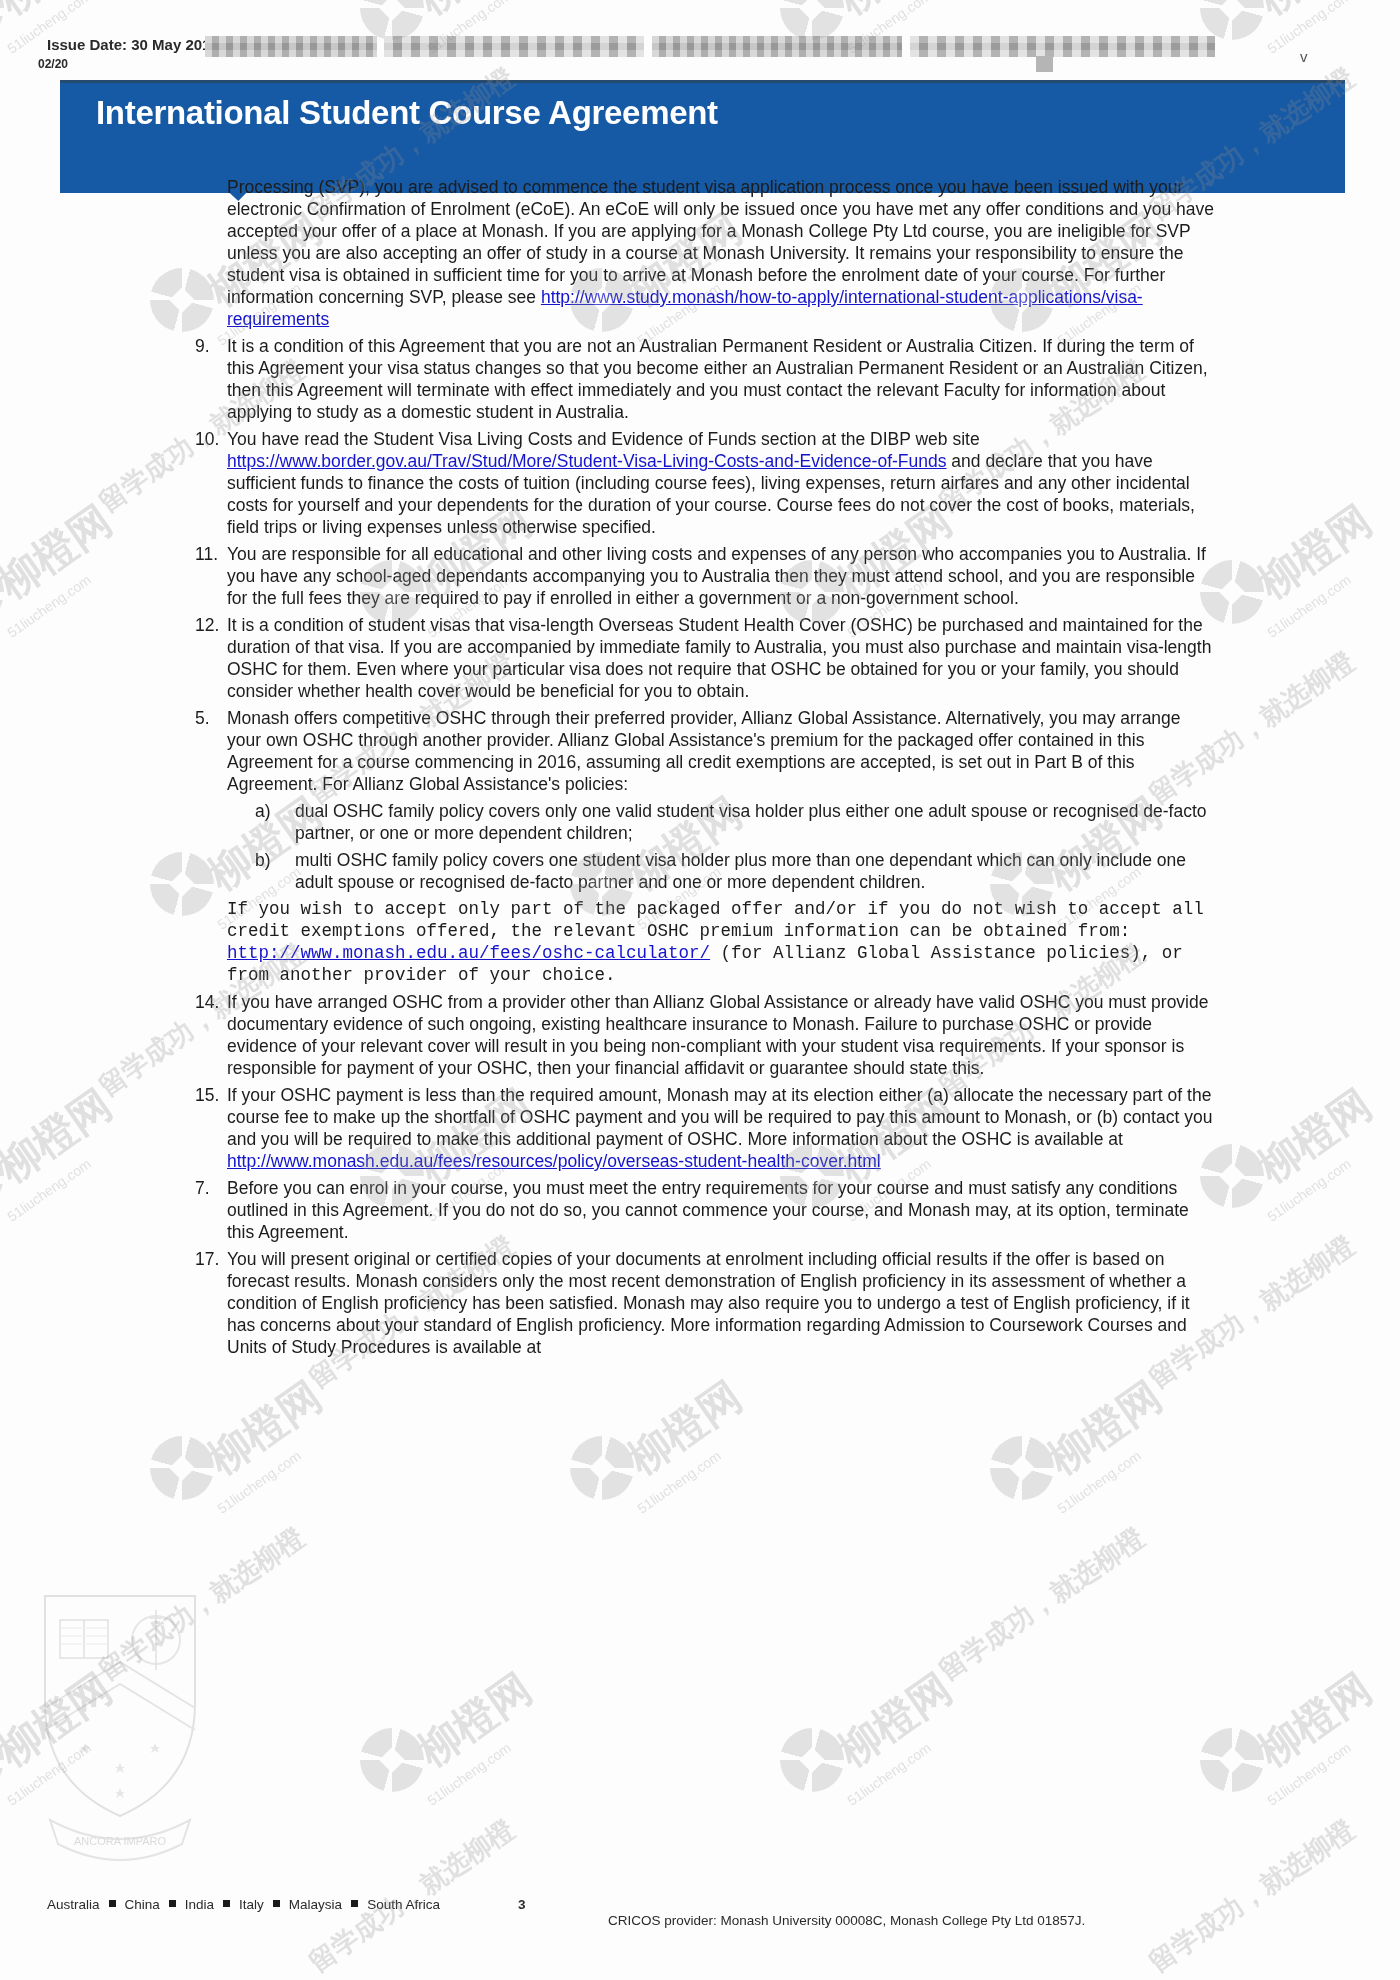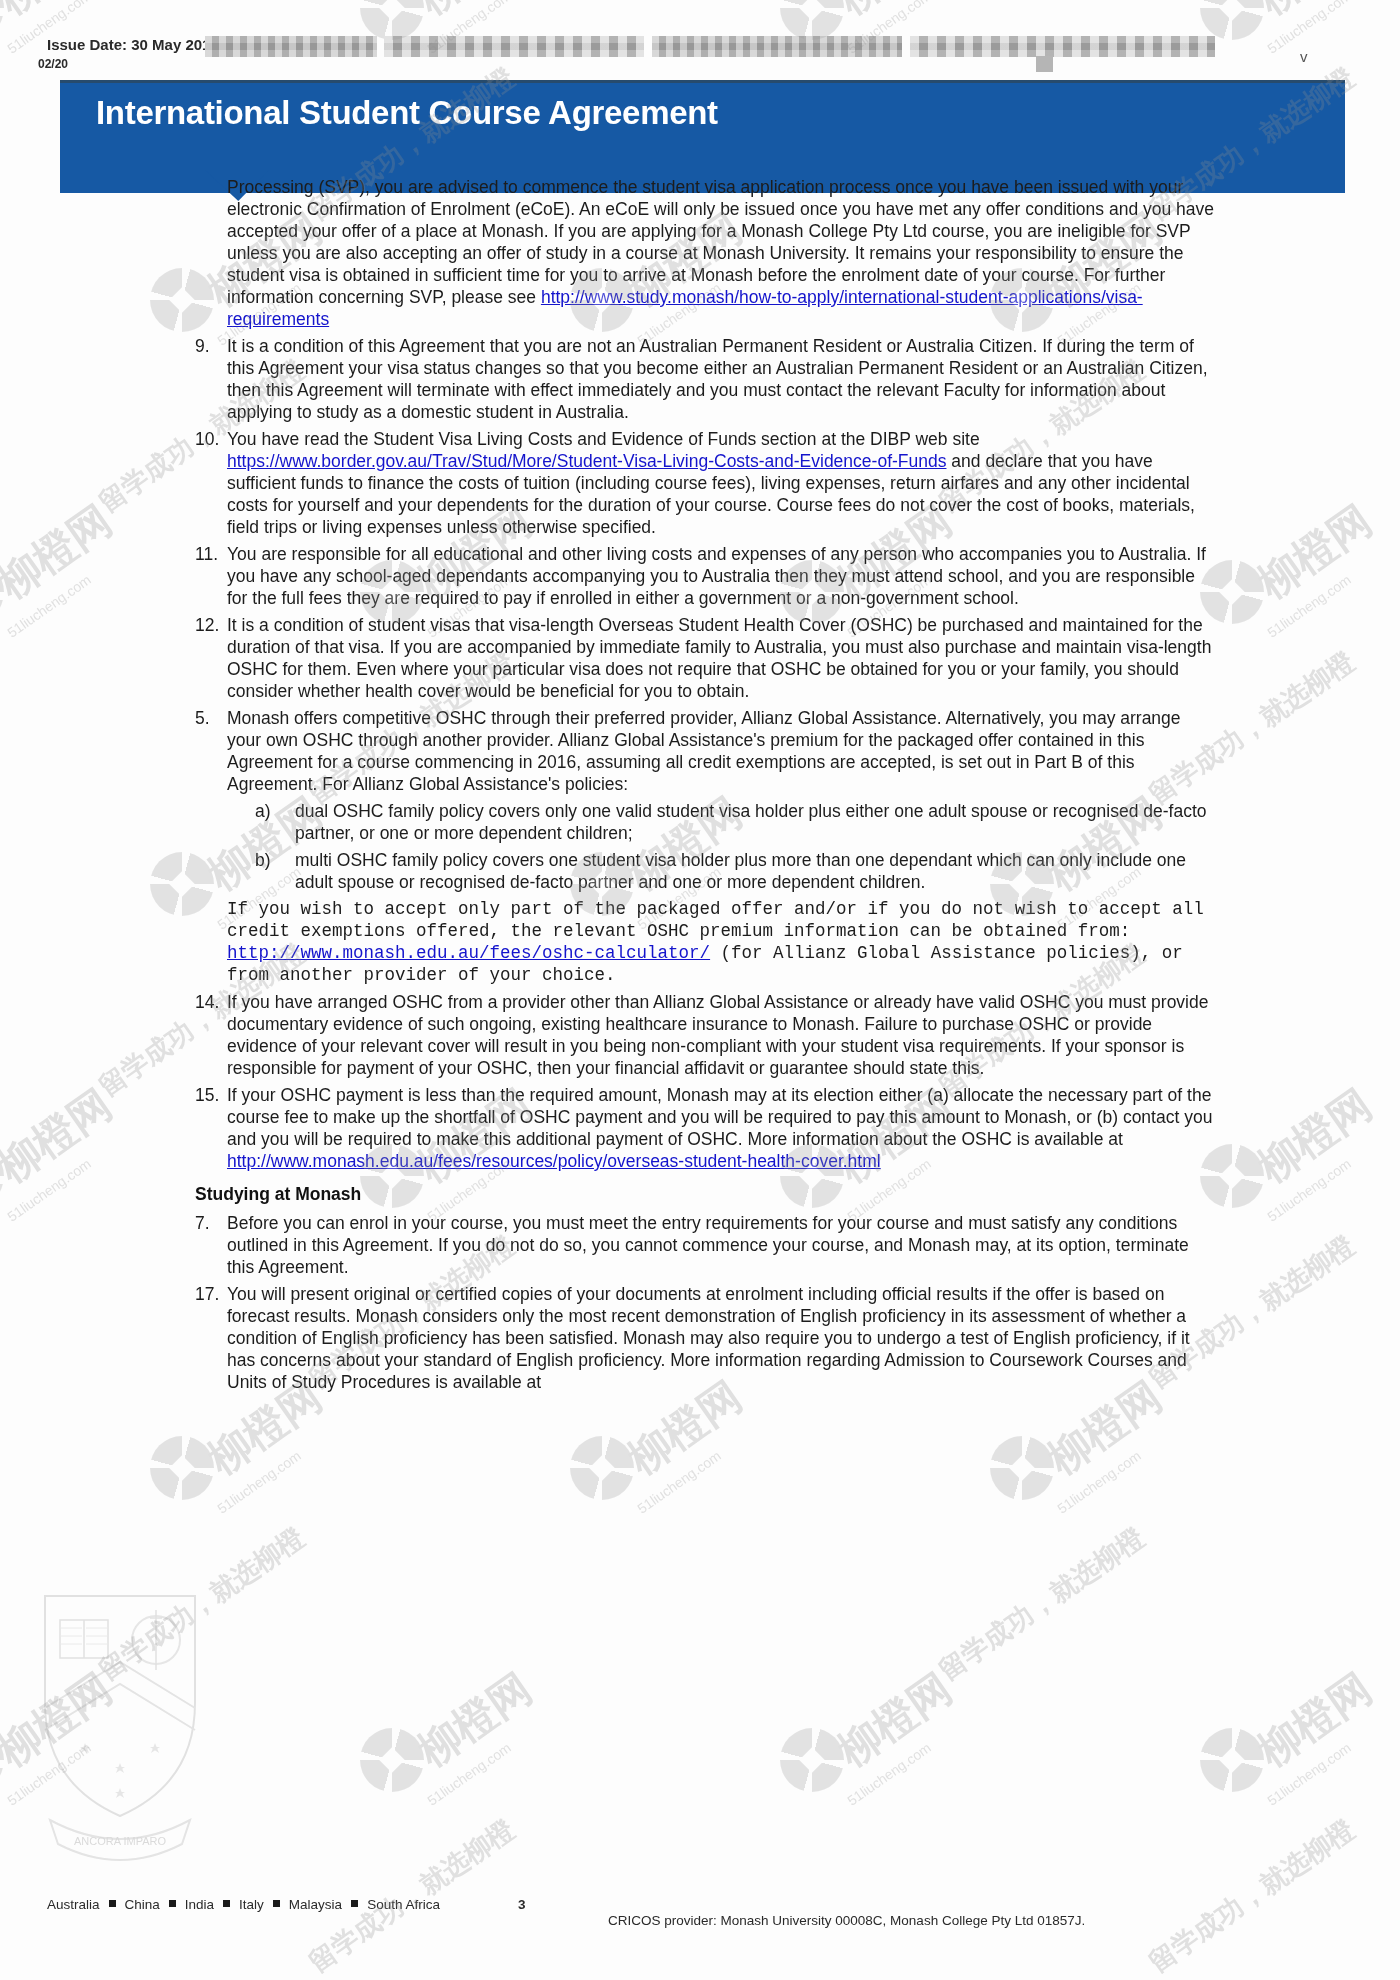--- a/index.html
+++ b/index.html
@@ -120,21 +120,20 @@
     <div class="item">
       <span class="num">14.</span>
       <p class="para"><span>If you have arranged OSHC from a provider other than Allianz Global Assistance or already have valid OSHC you must provide documentary evidence of such ongoing, existing healthcare insurance to Monash. Failure to purchase OSHC or provide evidence of your relevant cover will result in you being non-compliant with your student visa requirements. If your sponsor is responsible for payment of your OSHC, then your financial affidavit or guarantee should state this.</span></p>
     </div>
 
     <div class="item">
       <span class="num">15.</span>
       <p class="para"><span>If your OSHC payment is less than the required amount, Monash may at its election either (a) allocate the necessary part of the course fee to make up the shortfall of OSHC payment and you will be required to pay this amount to Monash, or (b) contact you and you will be required to make this additional payment of OSHC. More information about the OSHC is available at </span><a class="doclink" href="#">http://www.monash.edu.au/fees/resources/policy/overseas-student-health-cover.html</a></p>
     </div>
 
-    <h2>Studying at Monash</h2>
 
     <div class="item">
       <span class="num">7.</span>
       <p class="para"><span>Before you can enrol in your course, you must meet the entry requirements for your course and must satisfy any conditions outlined in this Agreement. If you do not do so, you cannot commence your course, and Monash may, at its option, terminate this Agreement.</span></p>
     </div>
 
     <div class="item">
       <span class="num">17.</span>
       <p class="para"><span>You will present original or certified copies of your documents at enrolment including official results if the offer is based on forecast results. Monash considers only the most recent demonstration of English proficiency in its assessment of whether a condition of English proficiency has been satisfied. Monash may also require you to undergo a test of English proficiency, if it has concerns about your standard of English proficiency. More information regarding Admission to Coursework Courses and Units of Study Procedures is available at</span></p>
     </div>

